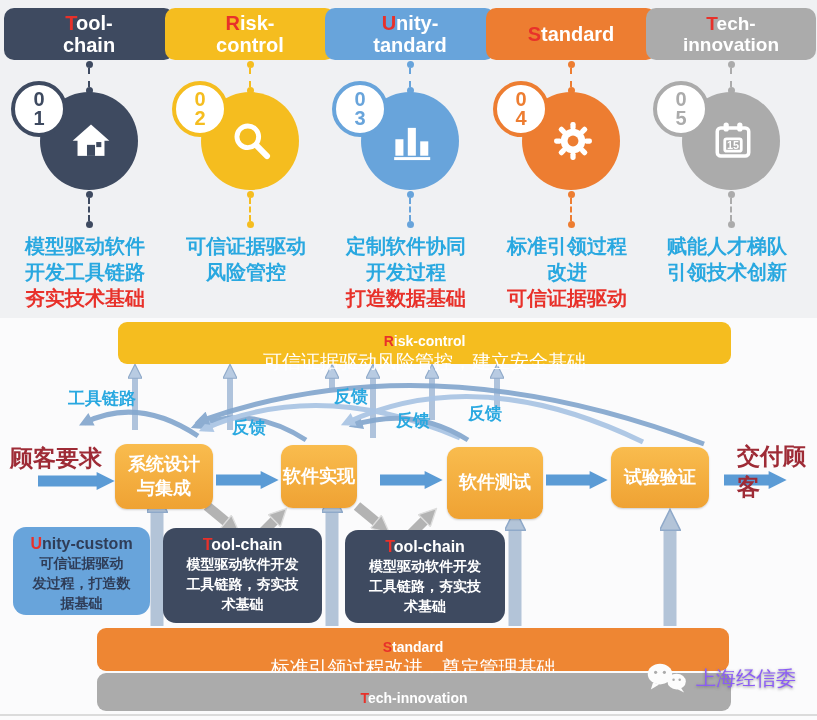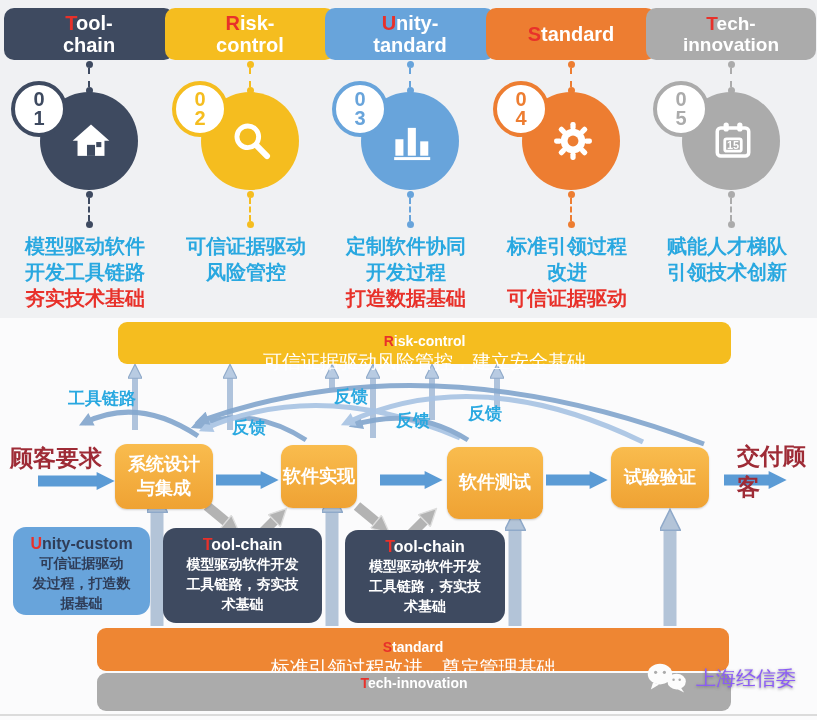--- a/index.html
+++ b/index.html
@@ -267,21 +267,21 @@
     <div class="bb">模型驱动软件开发
 工具链路，夯实技
 术基础</div>
   </div>
 
   <div class="bar" id="standard-bar">
     <div class="bt"><span class="red-i">S</span><span>tandard</span></div>
     <div class="bs">标准引领过程改进，奠定管理基础</div>
   </div>
   <div class="bar" id="tech-bar">
-    <div class="bt" style="padding-top:1px"><span class="red-i">T</span><span>ech-innovation</span></div>
+    <div class="bt" style="padding-top:16px"><span class="red-i">T</span><span>ech-innovation</span></div>
   </div>
 
   <div class="watermark">
     <svg width="42" height="32" viewBox="0 0 48 36">
       <ellipse cx="16" cy="13.5" rx="14" ry="11.8" fill="#FCFCFC"></ellipse>
       <polygon points="8,23 5.5,31 15,25.5" fill="#FCFCFC"></polygon>
       <circle cx="11" cy="11.5" r="1.8" fill="#ABABAB"></circle>
       <circle cx="21" cy="11.5" r="1.8" fill="#ABABAB"></circle>
       <ellipse cx="35" cy="22" rx="10.5" ry="9" fill="#FCFCFC"></ellipse>
       <polygon points="40,29 43.5,34.5 35.5,30.5" fill="#FCFCFC"></polygon>

